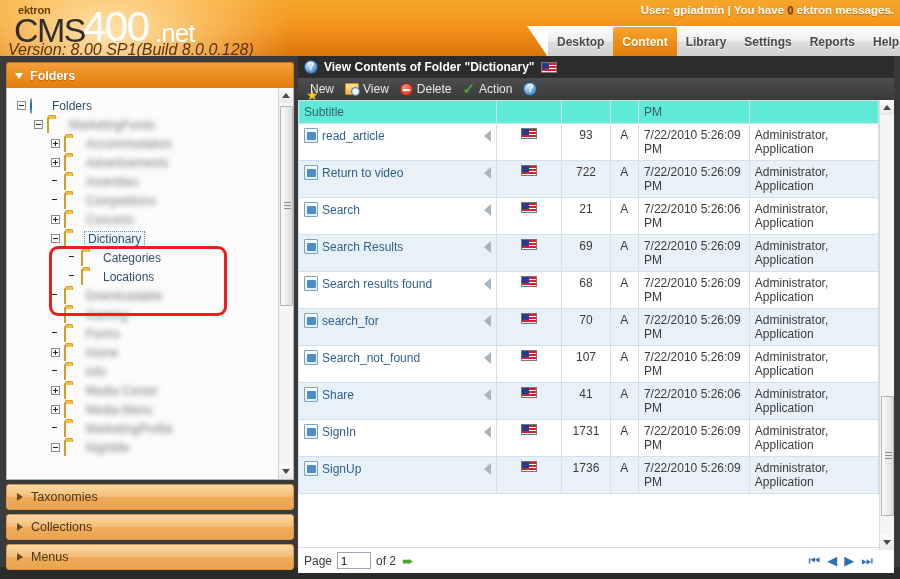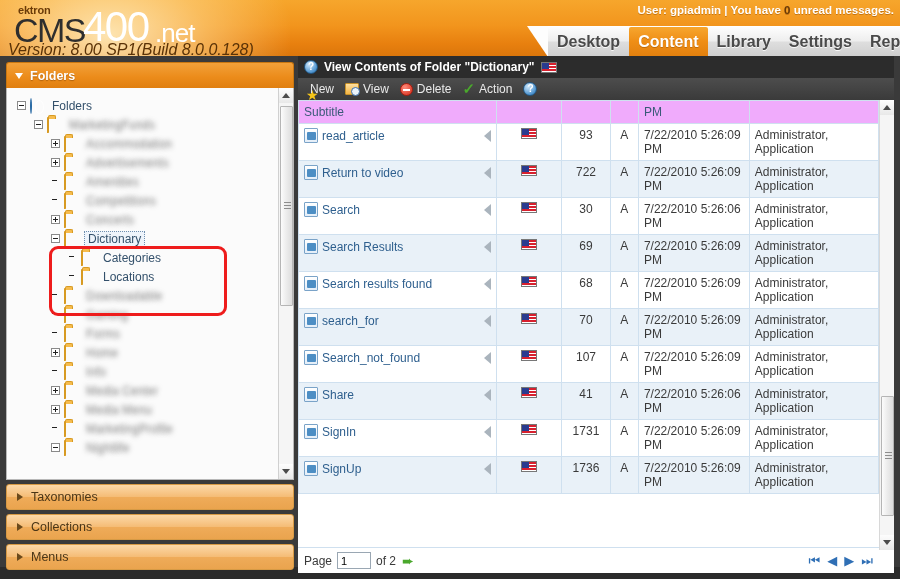--- a/index.html
+++ b/index.html
@@ -62,21 +62,21 @@
     border-top: 1px solid #ffffff;
     display: flex; align-items: stretch;
   }
   .navbar:before {
     content: ""; position: absolute; left: -21px; top: -1px;
     border-style: solid; border-width: 0 21px 31px 0;
     border-color: transparent #fdfdfd transparent transparent;
   }
   .navitem {
     display: flex; align-items: center; padding: 0 9px;
-    font-size: 16px; font-weight: bold; color: #4a4a4a;
+    font-size: 12px; font-weight: bold; color: #4a4a4a;
     text-shadow: 0 1px 0 rgba(255,255,255,.85); cursor: pointer;
   }
   .navitem.active {
     background: linear-gradient(to bottom, #f7a62e 0%, #ef8e16 50%, #e2800e 100%);
     color: #ffffff; text-shadow: 0 1px 0 rgba(150,80,0,.5);
     border-radius: 2px 2px 0 0;
   }
 
   
   .sidebar {
@@ -195,21 +195,21 @@
   .viewico:after { content:""; position:absolute; right:-2px; bottom:-2px; width:7px; height:7px; border:1.5px solid #3c6fa8; border-radius:50%; background:#eaf3fb; }
   .delico { width:13px;height:13px;border-radius:50%; background: radial-gradient(circle at 35% 30%,#ff8a7a,#d42a18); border:1px solid #a81d0e; position:relative; }
   .delico:after { content:""; position:absolute; left:2px; top:5px; width:7px; height:2px; background:#fff; }
   .chk { color:#4aa82c; font-size:15px; font-weight:bold; line-height:12px; }
 
   .grid-wrap { position: relative; height: 450px; overflow: hidden; background:#fff; }
   table.grid { width: 581px; border-collapse: collapse; table-layout: fixed; font-size: 12px; color: #3a3a3a; }
   table.grid th, table.grid td {
     border: 1px solid #cfe0ef; padding: 4px 5px; vertical-align: top; text-align: left;
   }
-  table.grid th { background: #f0abfc; color: #3a5a78; font-weight: normal; }
+  table.grid th { background: #5eead4; color: #3a5a78; font-weight: normal; }
   table.grid tr.alt td { background: #e9f1f8; }
   table.grid tr td { background: #ffffff; }
   .c-title { width: 196px; }
   .c-lang  { width: 65px; text-align: center !important; }
   .c-id    { width: 48px; text-align: center !important; }
   .c-st    { width: 28px; text-align: center !important; }
   .c-date  { width: 110px; }
   .c-auth  { width: 128px; }
   .titlecell { display: flex; align-items: center; }
   .docico {
@@ -255,21 +255,21 @@
 
     <div class="logo">
       <div class="ektron">ektron</div>
       <div class="cms">CMS</div>
       <div class="four">400</div>
       <div class="net">.net</div>
     </div>
     <div class="version">Version: 8.00 SP1(Build 8.0.0.128)</div>
 
     <div class="userline">
-      <span>User: </span><span class="uname">gpiadmin</span><span> | </span><span>You have </span><span class="cnt">0</span><span> unread messages.</span>
+      <span>User: </span><span class="uname">gpiadmin</span><span> | </span><span>You have </span><span class="cnt">0</span><span> ektron messages.</span>
     </div>
 
     <div class="navbar">
       <div class="navitem">Desktop</div>
       <div class="navitem active">Content</div>
       <div class="navitem">Library</div>
       <div class="navitem">Settings</div>
       <div class="navitem">Reports</div>
       <div class="navitem">Help</div>
     </div>
@@ -495,21 +495,21 @@
                   <span class="docico"></span>
                   <span class="tlink">Search</span>
                   <span class="arrow-l"></span>
                 </span>
               </td>
               <td class="c-lang">
                 <span class="flagcell">
                   <span class="flag"></span>
                 </span>
               </td>
-              <td class="c-id">30</td>
+              <td class="c-id">21</td>
               <td class="c-st">A</td>
               <td class="c-date">7/22/2010 5:26:06 PM</td>
               <td class="c-auth">Administrator, Application</td>
             </tr>
             <tr class="alt">
               <td class="c-title">
                 <span class="titlecell">
                   <span class="docico"></span>
                   <span class="tlink">Search Results</span>
                   <span class="arrow-l"></span>

